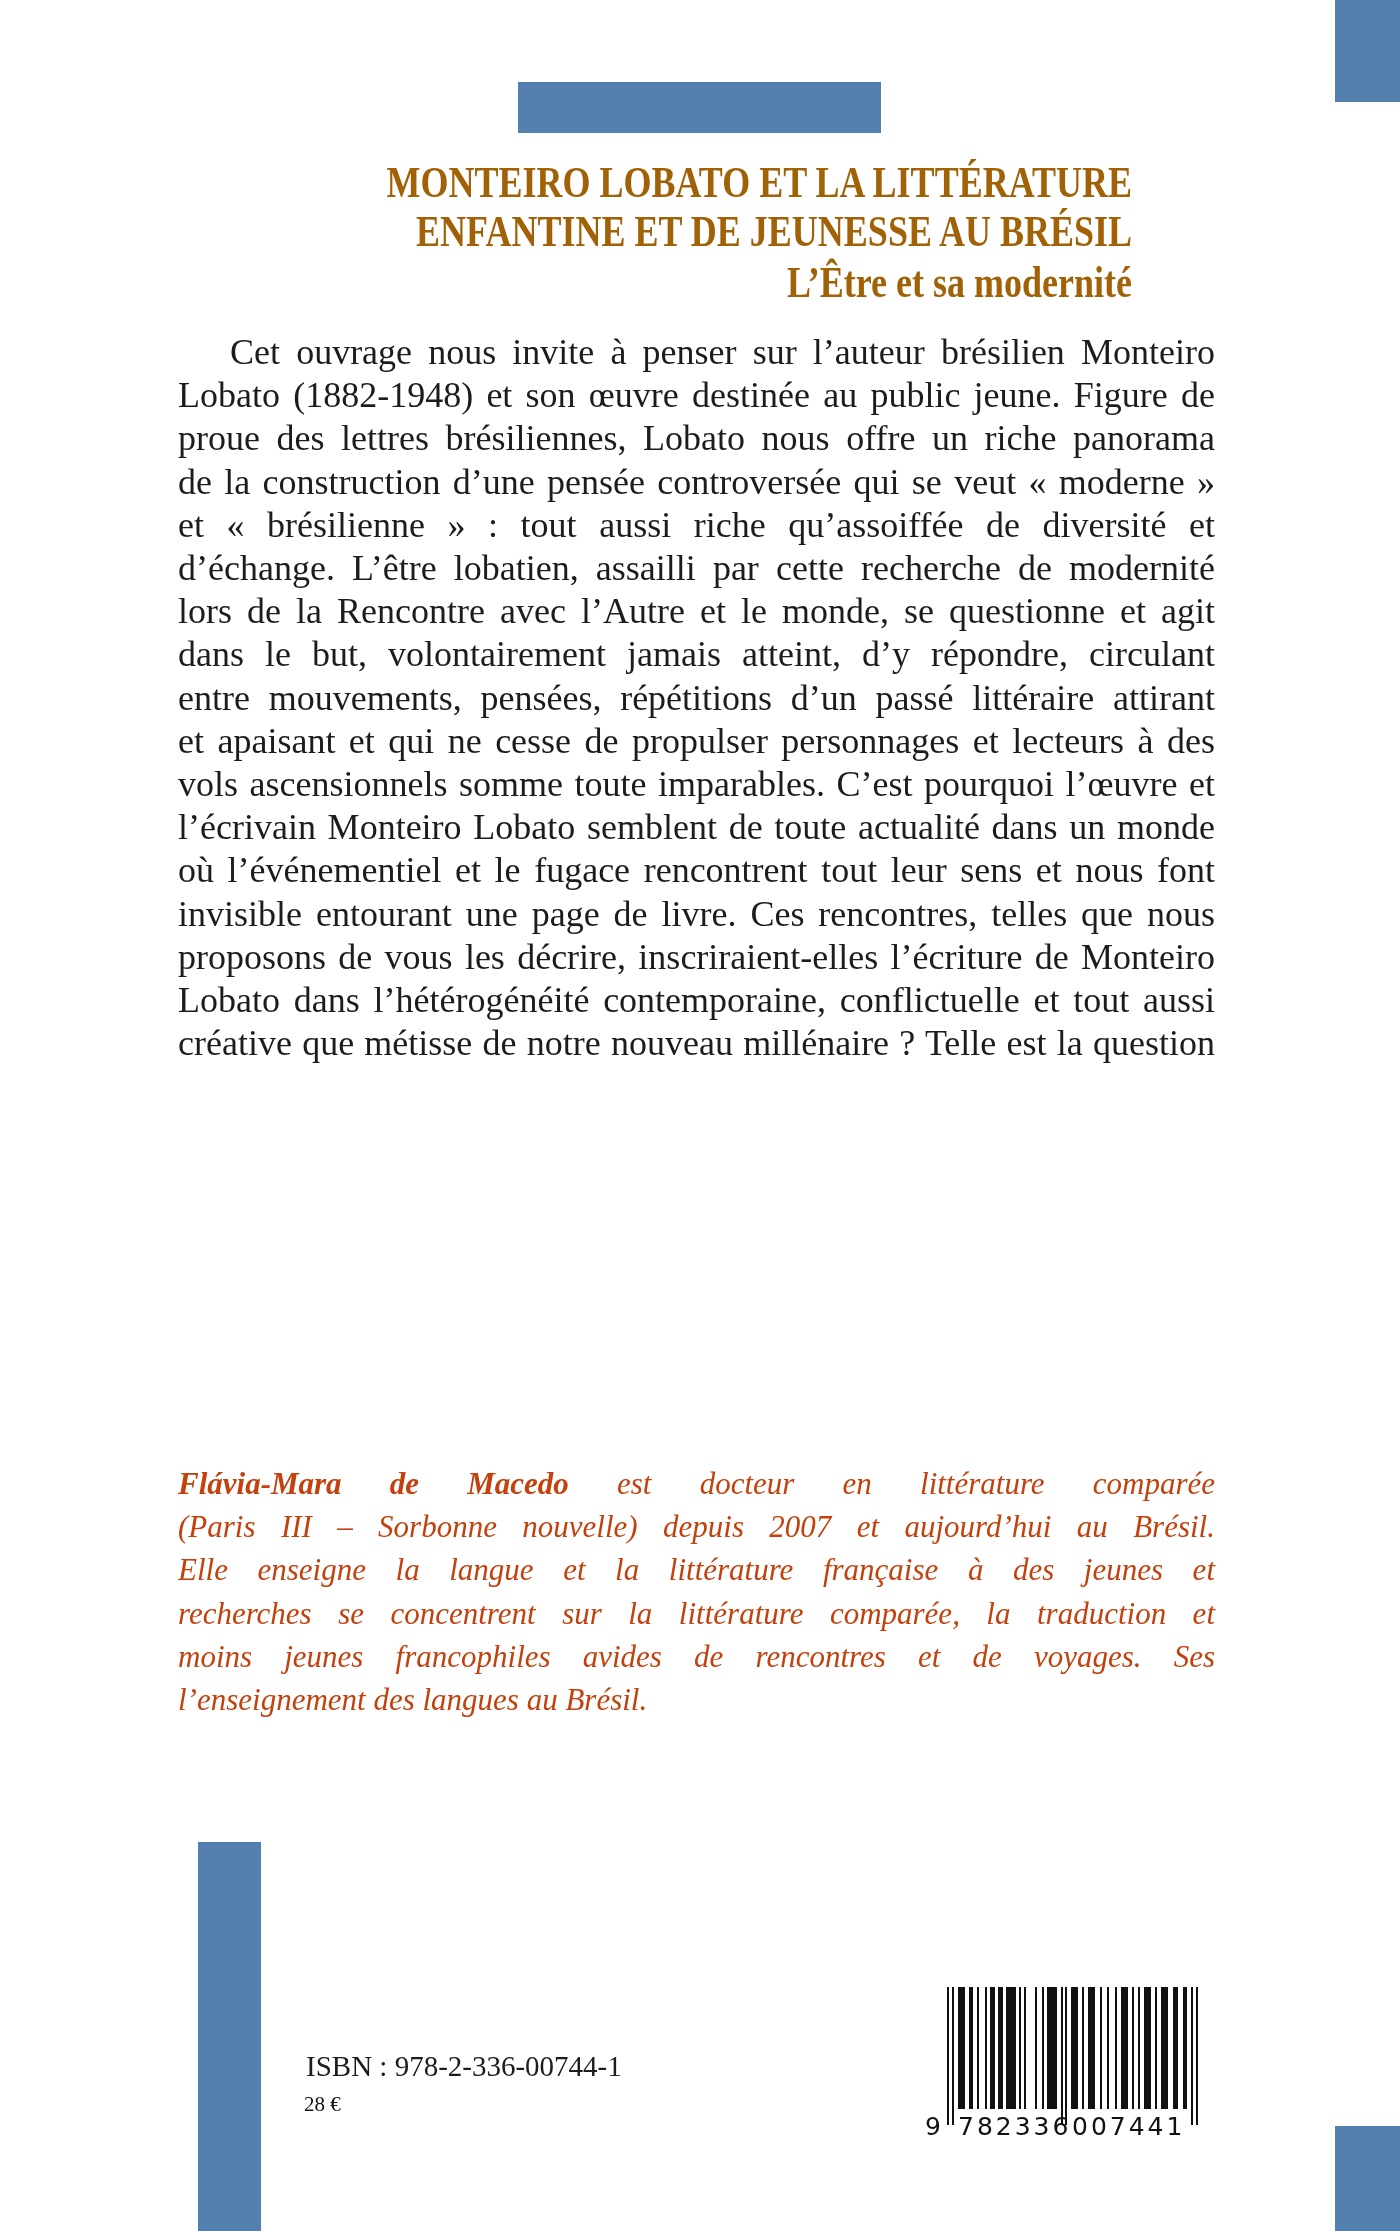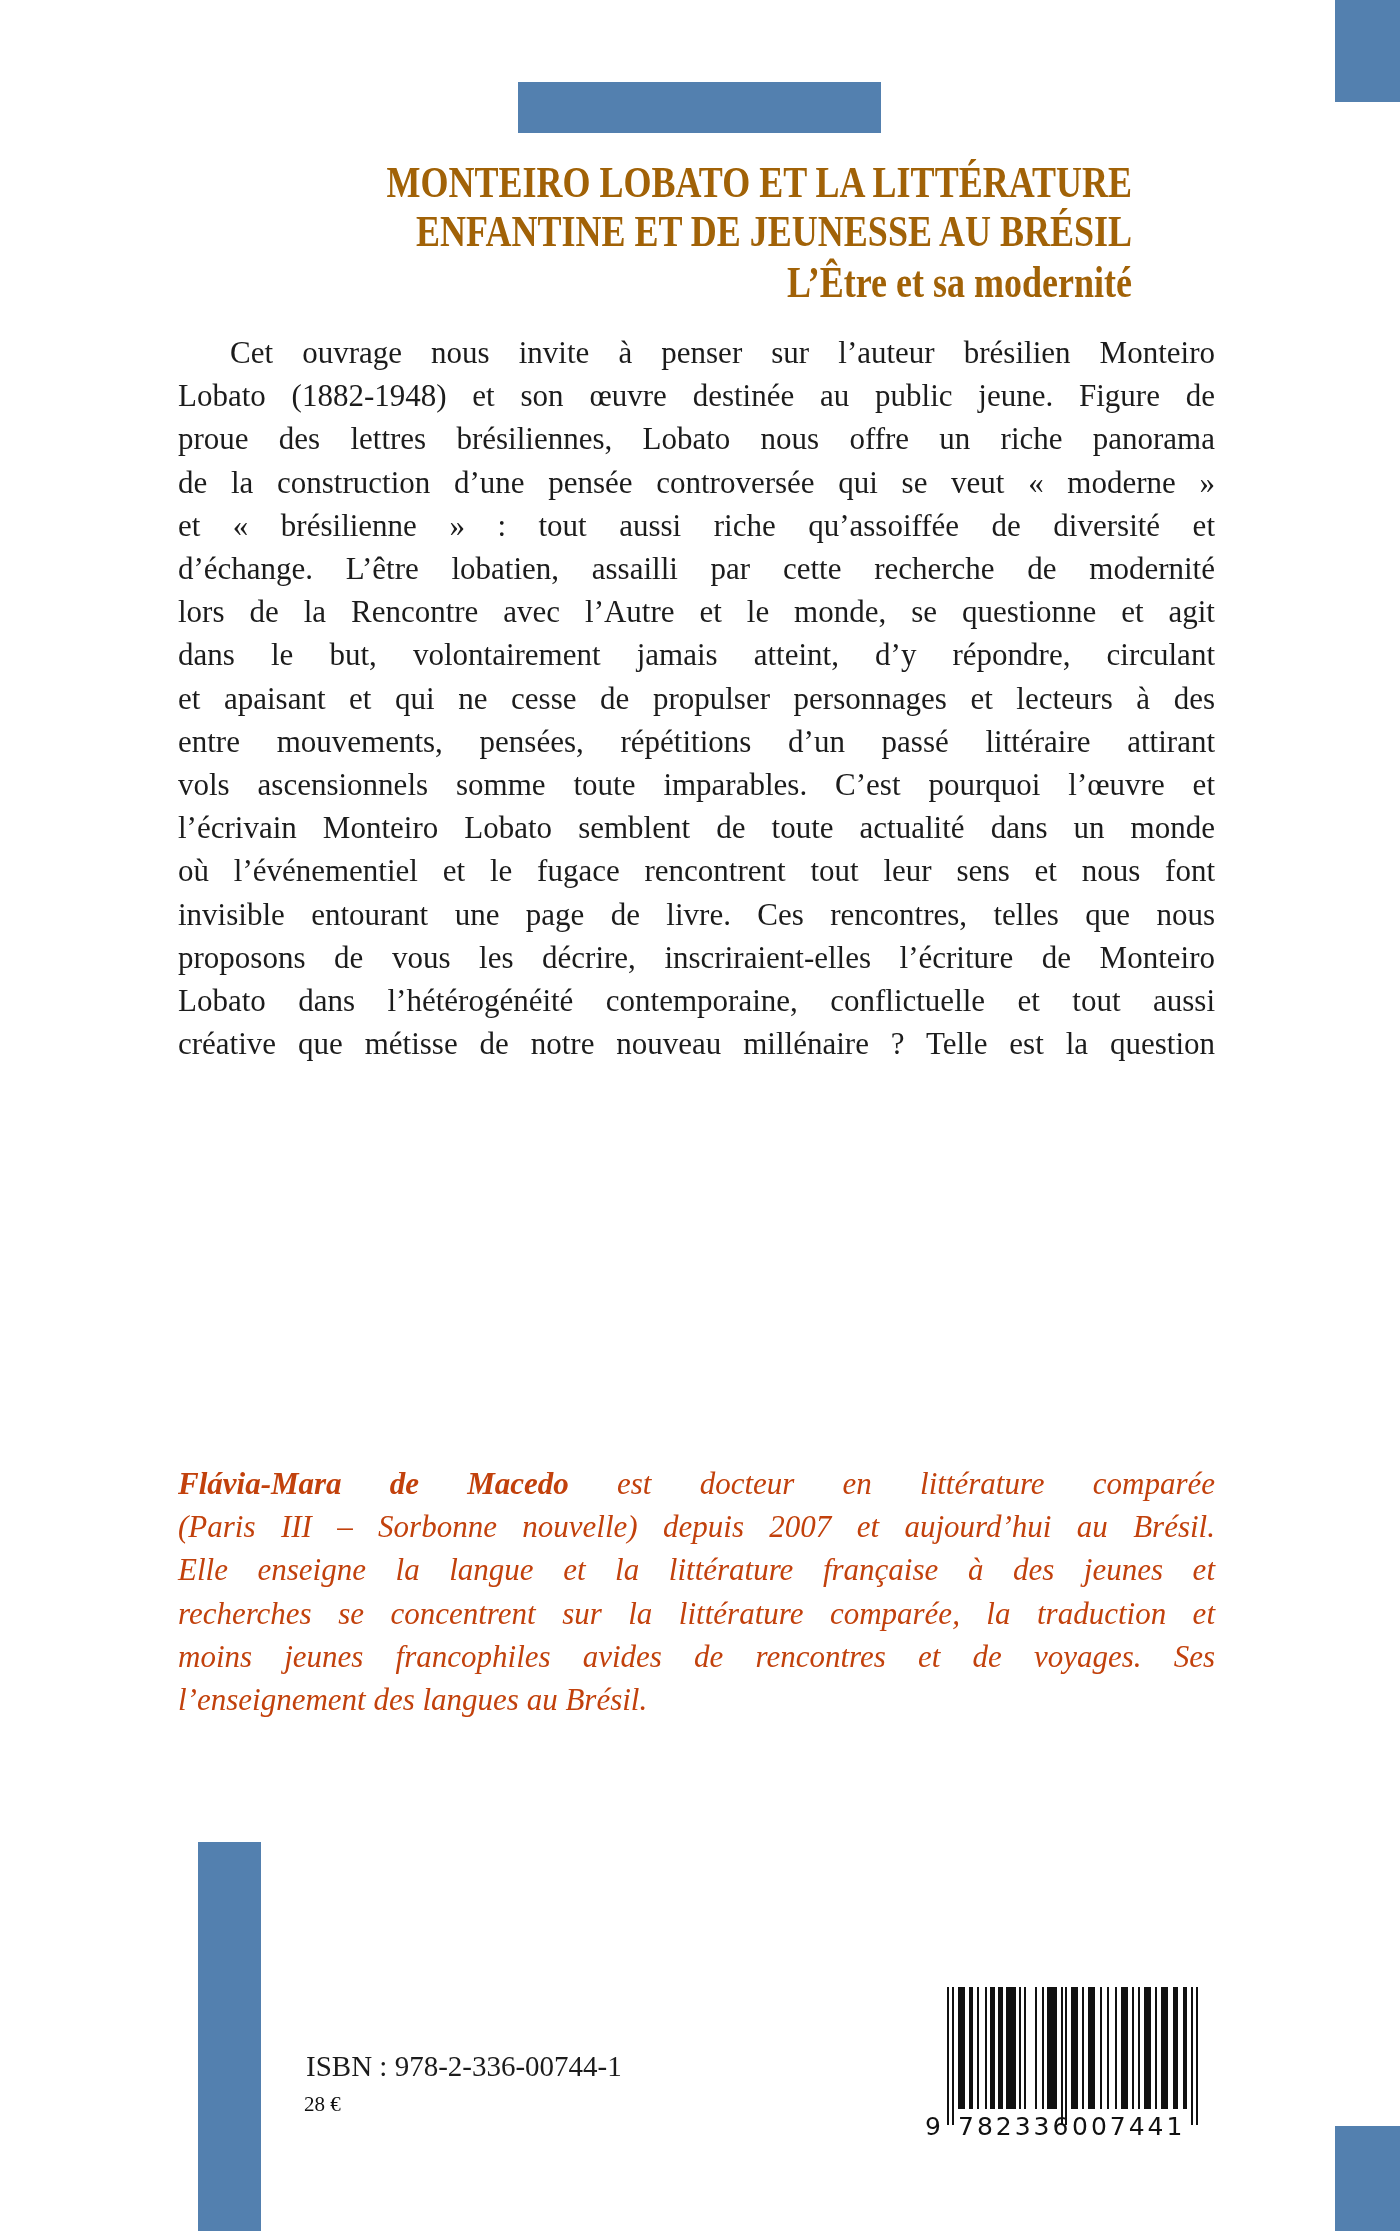--- a/index.html
+++ b/index.html
@@ -49,21 +49,21 @@
       transform: scaleX(0.80);
       transform-origin: center;
       white-space: nowrap;
     }
 
     .body-text {
       position: absolute;
       left: 178px;
       width: 1037px;
       top: 331px;
-      font-size: 31px;
+      font-size: 36px;
       line-height: 43.2px;
       text-align: justify;
       text-align-last: left;
       color: #1c1c1c;
     }
     .body-text .line {
       display: block;
       text-align: justify;
       text-align-last: justify;
       white-space: nowrap;
@@ -144,22 +144,22 @@
 
 <div class="body-text">
   <span class="line first">Cet ouvrage nous invite à penser sur l’auteur brésilien Monteiro</span>
   <span class="line">Lobato (1882-1948) et son œuvre destinée au public jeune. Figure de</span>
   <span class="line">proue des lettres brésiliennes, Lobato nous offre un riche panorama</span>
   <span class="line">de la construction d’une pensée controversée qui se veut « moderne »</span>
   <span class="line">et « brésilienne » : tout aussi riche qu’assoiffée de diversité et</span>
   <span class="line">d’échange. L’être lobatien, assailli par cette recherche de modernité</span>
   <span class="line">lors de la Rencontre avec l’Autre et le monde, se questionne et agit</span>
   <span class="line">dans le but, volontairement jamais atteint, d’y répondre, circulant</span>
+  <span class="line">entre mouvements, pensées, répétitions d’un passé littéraire attirant</span>
   <span class="line">et apaisant et qui ne cesse de propulser personnages et lecteurs à des</span>
-  <span class="line">entre mouvements, pensées, répétitions d’un passé littéraire attirant</span>
   <span class="line">vols ascensionnels somme toute imparables. C’est pourquoi l’œuvre et</span>
   <span class="line">l’écrivain Monteiro Lobato semblent de toute actualité dans un monde</span>
   <span class="line">où l’événementiel et le fugace rencontrent tout leur sens et nous font</span>
   <span class="line">invisible entourant une page de livre. Ces rencontres, telles que nous</span>
   <span class="line">proposons de vous les décrire, inscriraient-elles l’écriture de Monteiro</span>
   <span class="line">Lobato dans l’hétérogénéité contemporaine, conflictuelle et tout aussi</span>
   <span class="line">créative que métisse de notre nouveau millénaire ? Telle est la question</span>
 </div>
 
 <div class="bio-text">

